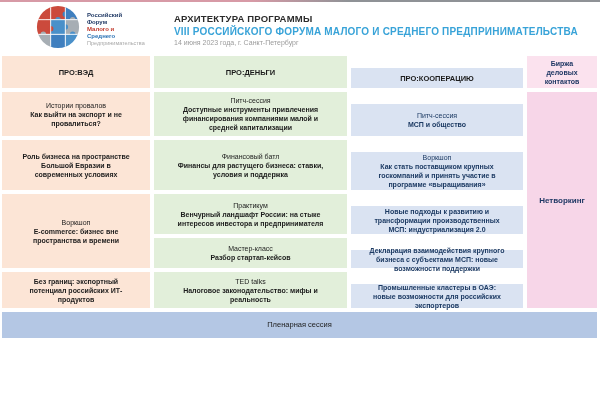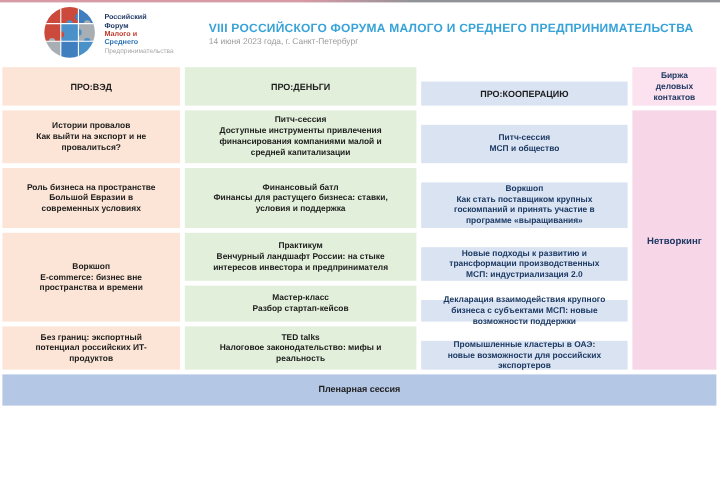--- a/index.html
+++ b/index.html
@@ -24,21 +24,21 @@
   
   .grid{
     margin-left:2px;width:595px;
     display:grid;
     grid-template-columns:148px 193px 172px 70px;
     grid-template-rows:32px 44px 50px 40px 30px 36px 26px;
     gap:4px;
   }
   .cell{display:flex;flex-direction:column;justify-content:center;align-items:center;
     text-align:center;padding:1px 18px;box-sizing:border-box;}
-  .cell .type{font-size:7px;line-height:9px;font-weight:bold;}
+  .cell .type{font-size:7px;line-height:9px;font-weight:normal;}
   .cell .title{font-size:7px;line-height:9px;font-weight:bold;}
   .colhdr{font-size:7.5px;font-weight:bold;color:#1c1c1c;}
   .c-ved{background:#fce5d6;color:#1c1c1c;}
   .c-money{background:#e2efda;color:#1c1c1c;}
   .c-coop{background:#dae3f2;color:#1c3a63;margin-top:12px;}
   .c-pinkH{background:#fbe2ee;color:#1f3864;}
   .c-pinkB{background:#f7d6e8;color:#1f3864;}
   .c-pinkB .title{font-size:8px;}
   .c-footer{background:#b4c7e4;color:#1c1c1c;}
   .c-footer .type{font-size:7.5px;line-height:10px;}
@@ -88,20 +88,21 @@
       </span>
       <div class="logo-text">
         <span class="lt-navy">Российский</span>
         <span class="lt-navy">Форум</span>
         <span class="lt-red">Малого и</span>
         <span class="lt-blue">Среднего</span>
         <span class="lt-gray">Предпринимательства</span>
       </div>
     </div>
     <div class="titles">
+      <div class="t1">АРХИТЕКТУРА ПРОГРАММЫ</div>
       <div class="t2">VIII РОССИЙСКОГО ФОРУМА МАЛОГО И СРЕДНЕГО ПРЕДПРИНИМАТЕЛЬСТВА</div>
       <div class="t3">14 июня 2023 года, г. Санкт-Петербург</div>
     </div>
   </div>
 
   <div class="grid">
 
     <div class="cell c-ved colhdr" style="grid-area:1/1">
       <span>ПРО:ВЭД</span>
     </div>

